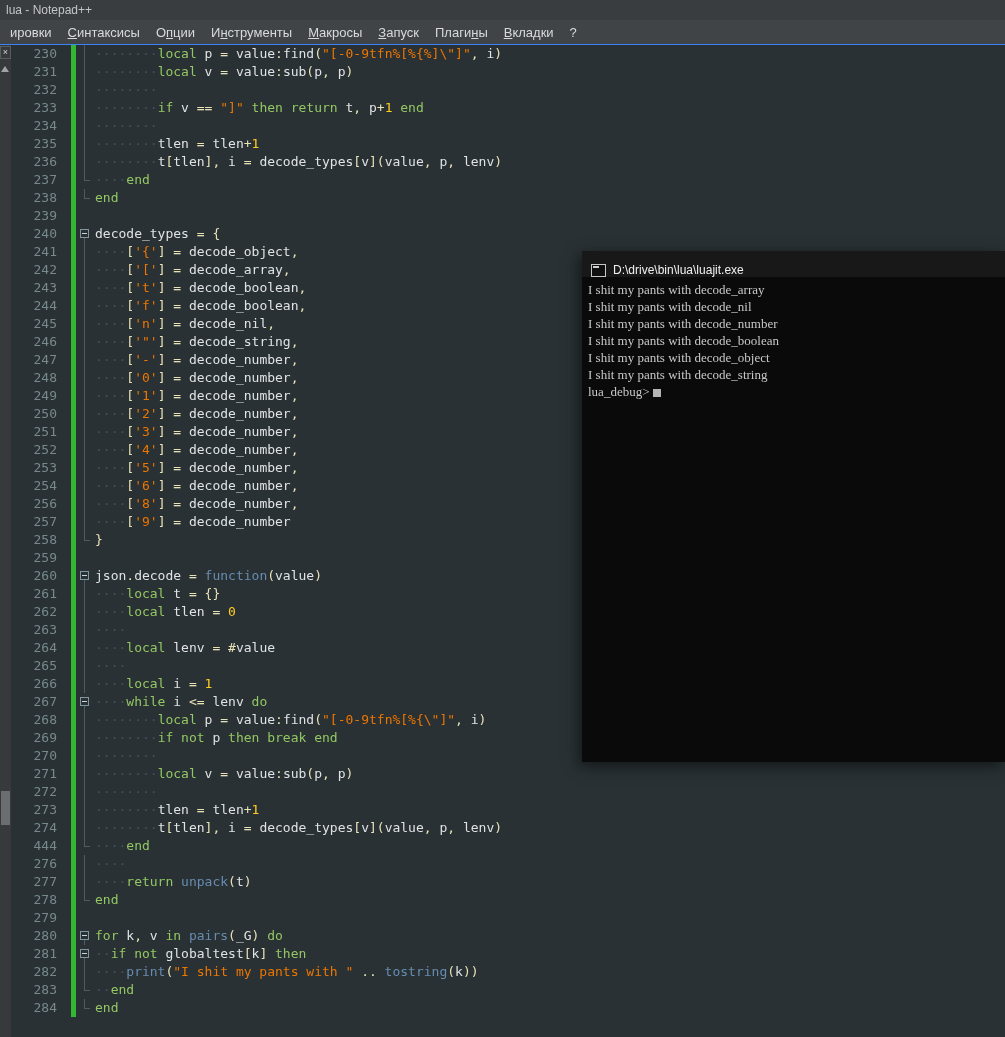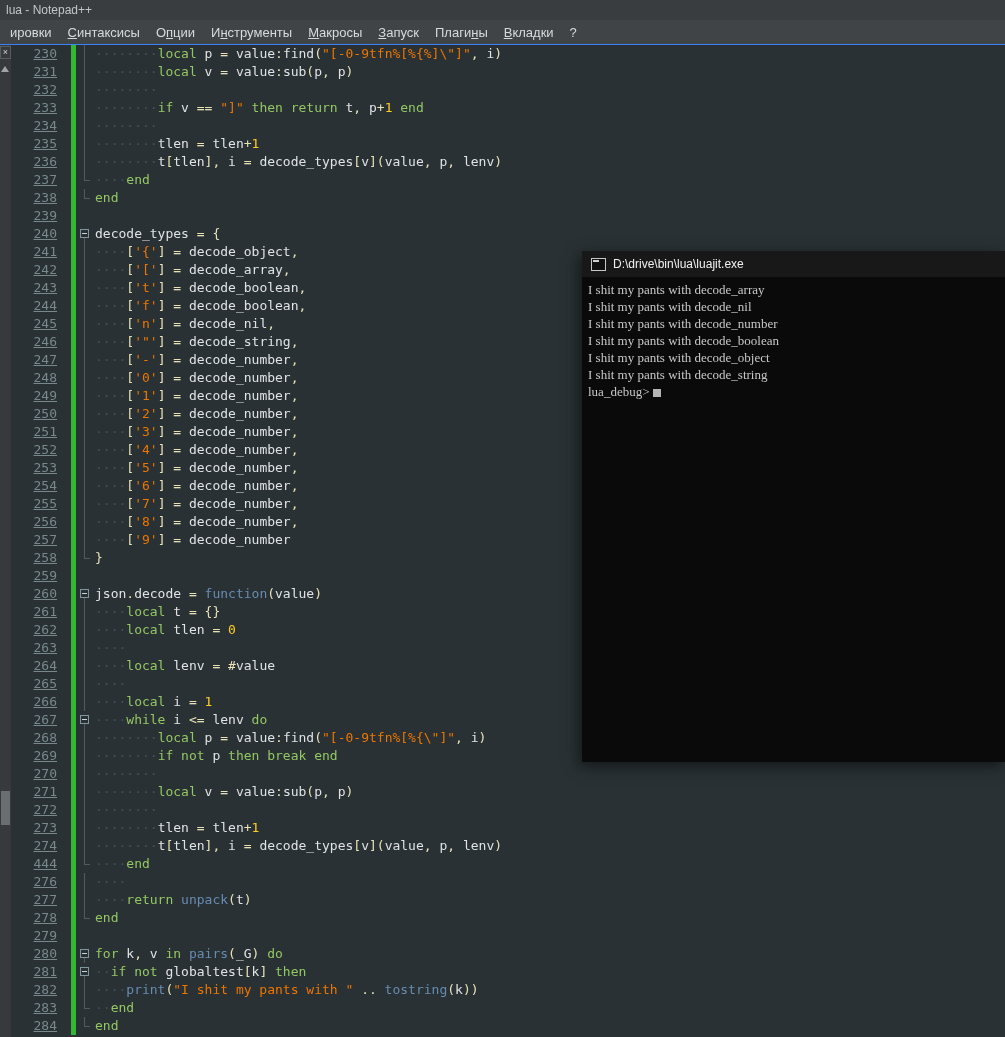--- a/index.html
+++ b/index.html
@@ -21,21 +21,21 @@
         border:1px solid #5a5d5f;color:#d2d2d2;font-size:9px;line-height:11px;text-align:center;}
   .uparr{position:absolute;top:21px;left:1px;width:0;height:0;
          border-left:4px solid transparent;border-right:4px solid transparent;
          border-bottom:6px solid #9fa3a5;}
   .thumb{position:absolute;top:746px;left:1px;width:9px;height:34px;background:#6a6e70;}
 
   
   #editor{flex:1;background:#293134;font-family:"DejaVu Sans Mono",monospace;
           font-size:13px;overflow:hidden;}
   .row{display:flex;height:18px;line-height:18px;}
-  .ln{flex:none;width:46px;text-align:right;padding-right:10px;color:#77898d;text-decoration:underline;}
+  .ln{flex:none;width:46px;text-align:right;padding-right:10px;color:#77898d;}
   .bm{flex:none;width:4px;}
   .cb{flex:none;width:5px;margin-right:1px;background:#33b833;}
   .fold{flex:none;width:16px;position:relative;}
   .fold i{display:block;}
   .vl{position:absolute;left:7px;width:1px;background:#4e5c60;}
   .vl.full{top:0;bottom:0;}
   .vl.top{top:0;height:9px;}
   .vl.bot{top:13px;bottom:0;}
   .hl{position:absolute;left:7px;top:9px;width:6px;height:1px;background:#4e5c60;}
   .fbox{position:absolute;left:3px;top:4px;width:9px;height:9px;box-sizing:border-box;
@@ -47,21 +47,21 @@
   .tk-op{color:#E8E2B7;}
   .tk-s{color:#EC7600;}
   .tk-n{color:#FFCD22;}
   .tk-fn{color:#678CB1;}
   .tk-ws{color:#43525a;}
 
   
   #console{position:absolute;left:582px;top:251px;width:423px;height:511px;z-index:10;
            box-shadow:-3px 4px 14px rgba(0,0,0,.55);}
   .ctitle{height:26px;background:#181818;color:#f0f0f0;font-size:12px;
-          display:flex;align-items:center;gap:7px;padding-left:9px;white-space:nowrap;overflow:hidden;}
+          display:flex;align-items:flex-end;gap:7px;padding-left:9px;white-space:nowrap;overflow:hidden;}
   .cicon{position:relative;flex:none;width:15px;height:13px;box-sizing:border-box;
          border:1px solid #c7c7c7;background:#101010;}
   .cicon::after{content:"";position:absolute;left:1px;top:1px;width:6px;height:2px;background:#cfcfcf;}
   .cbody{height:485px;background:#0a0a0a;color:#c8c8c8;
          font-family:Liberation Serif, serif;font-size:13px;line-height:17px;
          padding:4px 0 0 6px;box-sizing:border-box;overflow:hidden;}
   .cline{white-space:pre;}
   .cursor{display:inline-block;width:8px;height:8px;background:#b5b5b5;vertical-align:-1px;}
 </style>
 </head>
@@ -310,29 +310,20 @@
           <span class="code"><span class="tk-ws">····</span><span class="tk-op">[</span><span class="tk-s">'5'</span><span class="tk-op">]</span><span class="tk-d"> </span><span class="tk-op">=</span><span class="tk-d"> decode_number</span><span class="tk-op">,</span></span>
         </div>
         <div class="row">
           <span class="ln">254</span>
           <span class="bm"></span>
           <span class="cb"></span>
           <span class="fold">
             <i class="vl full"></i>
           </span>
           <span class="code"><span class="tk-ws">····</span><span class="tk-op">[</span><span class="tk-s">'6'</span><span class="tk-op">]</span><span class="tk-d"> </span><span class="tk-op">=</span><span class="tk-d"> decode_number</span><span class="tk-op">,</span></span>
-        </div>
-        <div class="row">
-          <span class="ln">255</span>
-          <span class="bm"></span>
-          <span class="cb"></span>
-          <span class="fold">
-            <i class="vl full"></i>
-          </span>
-          <span class="code"><span class="tk-ws">····</span><span class="tk-op">[</span><span class="tk-s">'7'</span><span class="tk-op">]</span><span class="tk-d"> </span><span class="tk-op">=</span><span class="tk-d"> decode_number</span><span class="tk-op">,</span></span>
         </div>
         <div class="row">
           <span class="ln">256</span>
           <span class="bm"></span>
           <span class="cb"></span>
           <span class="fold">
             <i class="vl full"></i>
           </span>
           <span class="code"><span class="tk-ws">····</span><span class="tk-op">[</span><span class="tk-s">'8'</span><span class="tk-op">]</span><span class="tk-d"> </span><span class="tk-op">=</span><span class="tk-d"> decode_number</span><span class="tk-op">,</span></span>
         </div>

